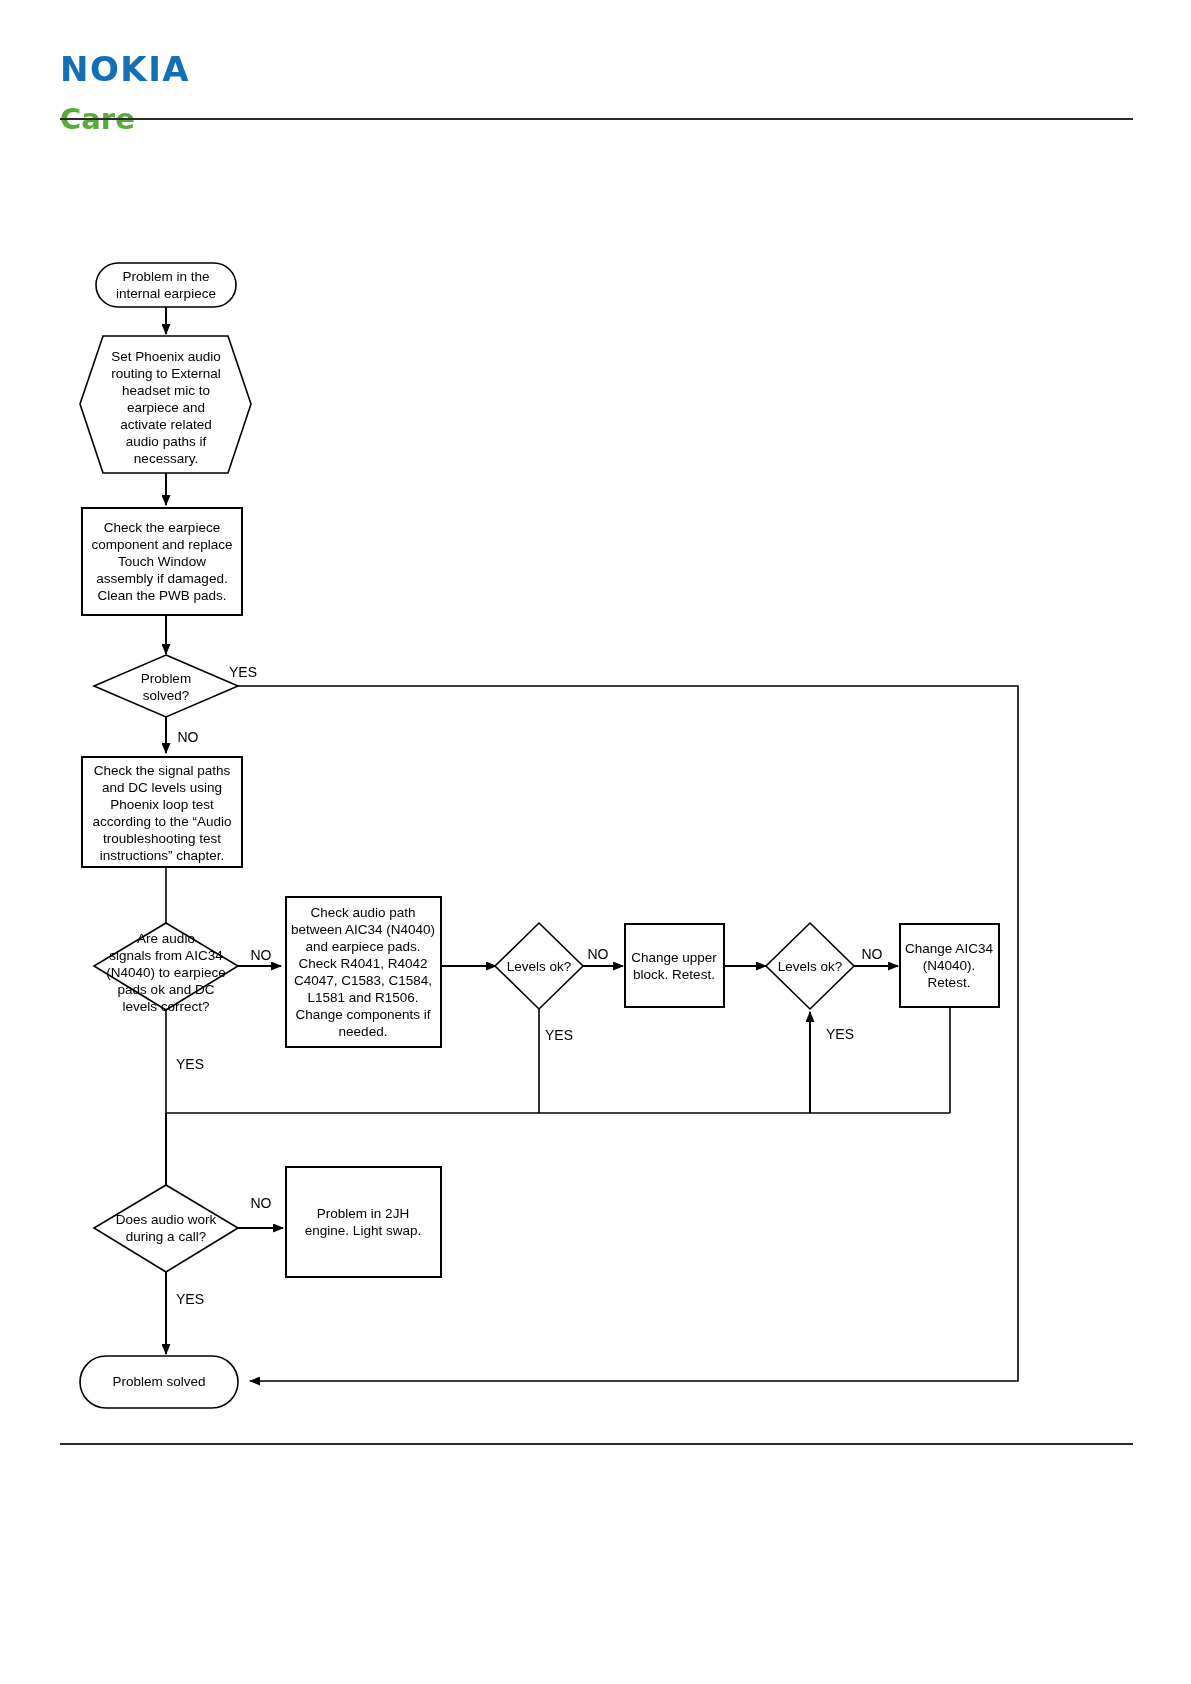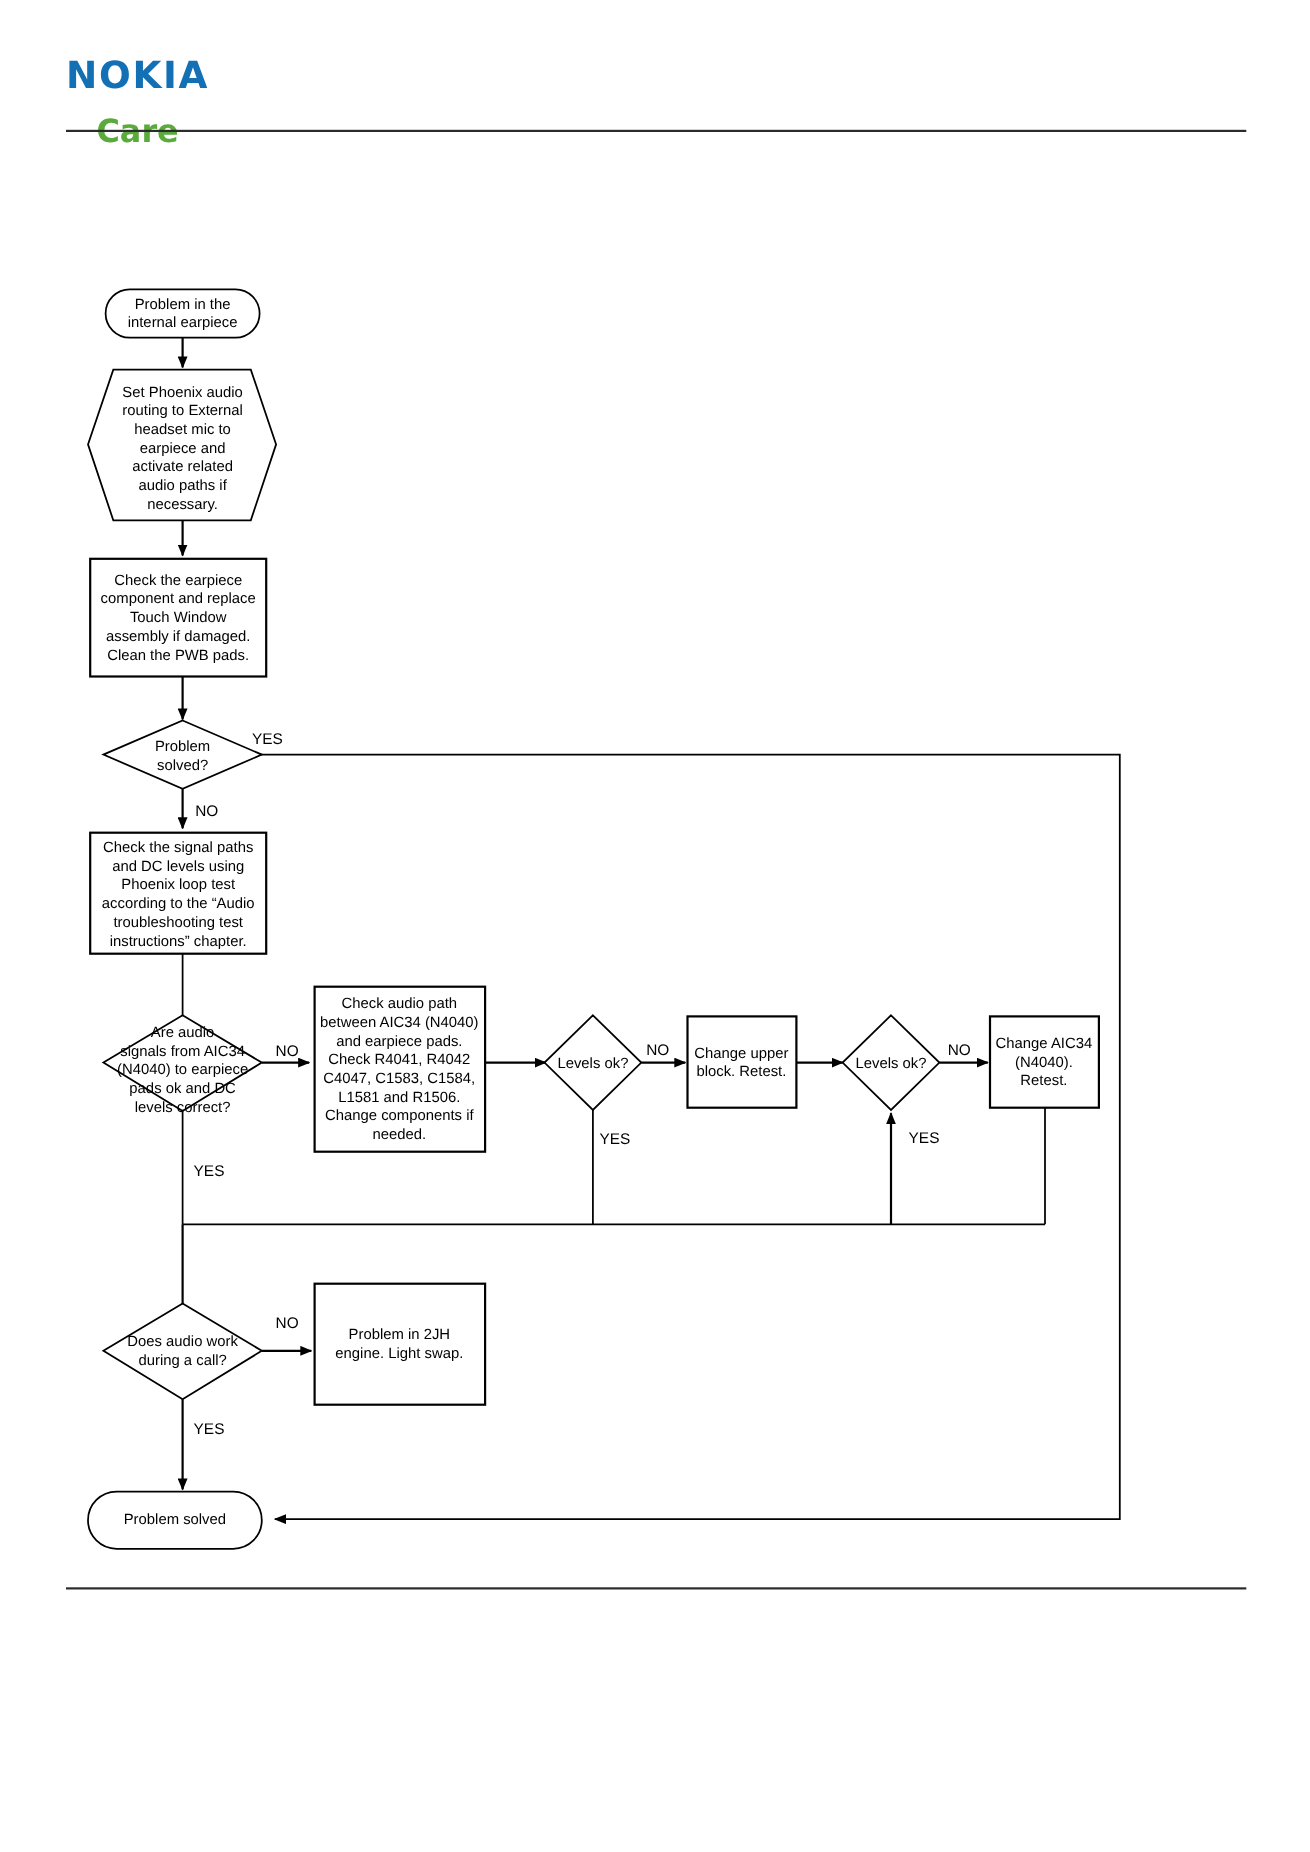--- a/index.html
+++ b/index.html
@@ -18,21 +18,20 @@
     position: absolute;
     inset: 0;
     background: #ffffff;
   }
   
   .brand {
     position: absolute;
     left: 60px;
     top: 52px;
     user-select: none;
-    text-align: center;
   }
   .brand-nokia {
     font-family: "DejaVu Sans", sans-serif;
     font-weight: bold;
     font-size: 34px;
     letter-spacing: 1.5px;
     line-height: 34px;
     color: #1470b4;
   }
   .brand-care {

